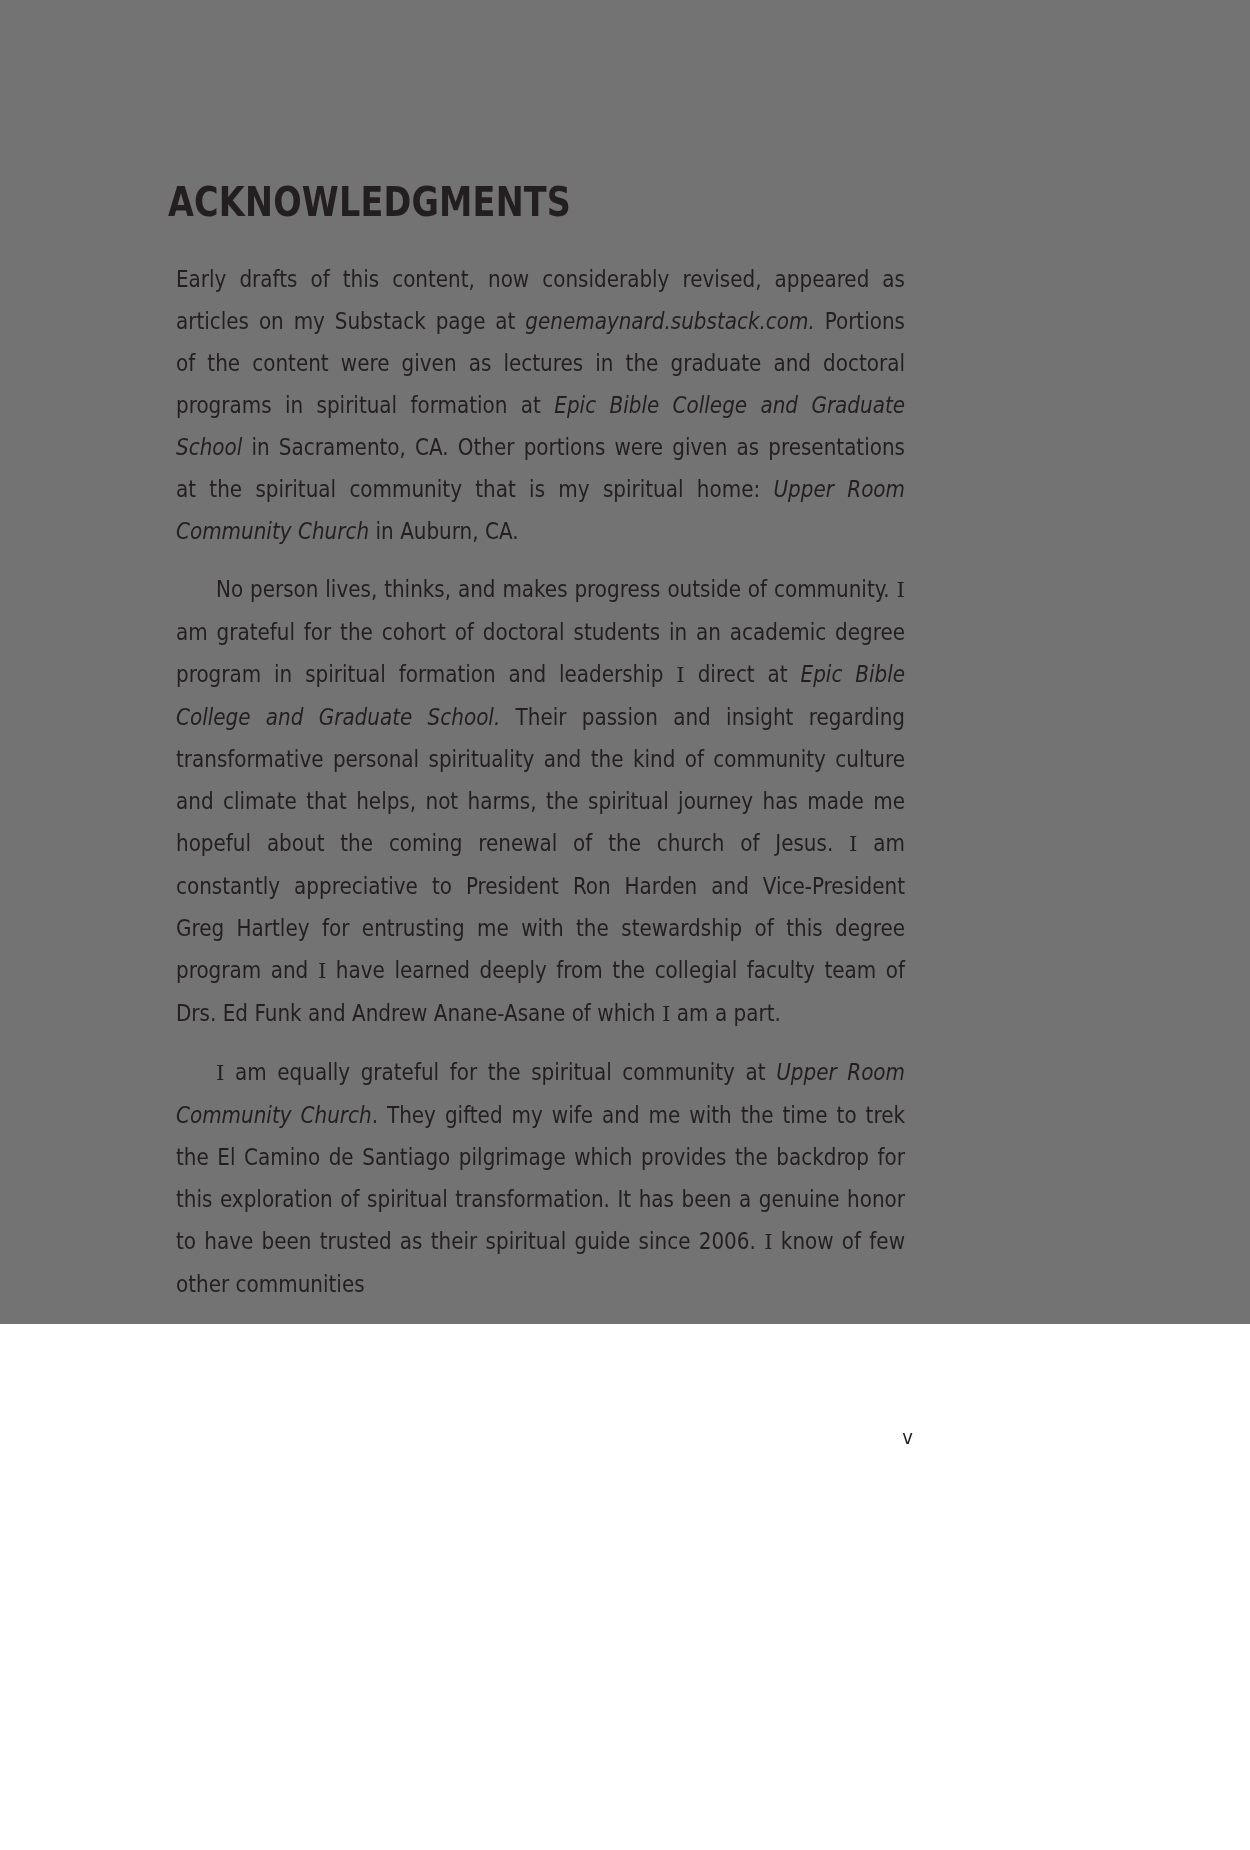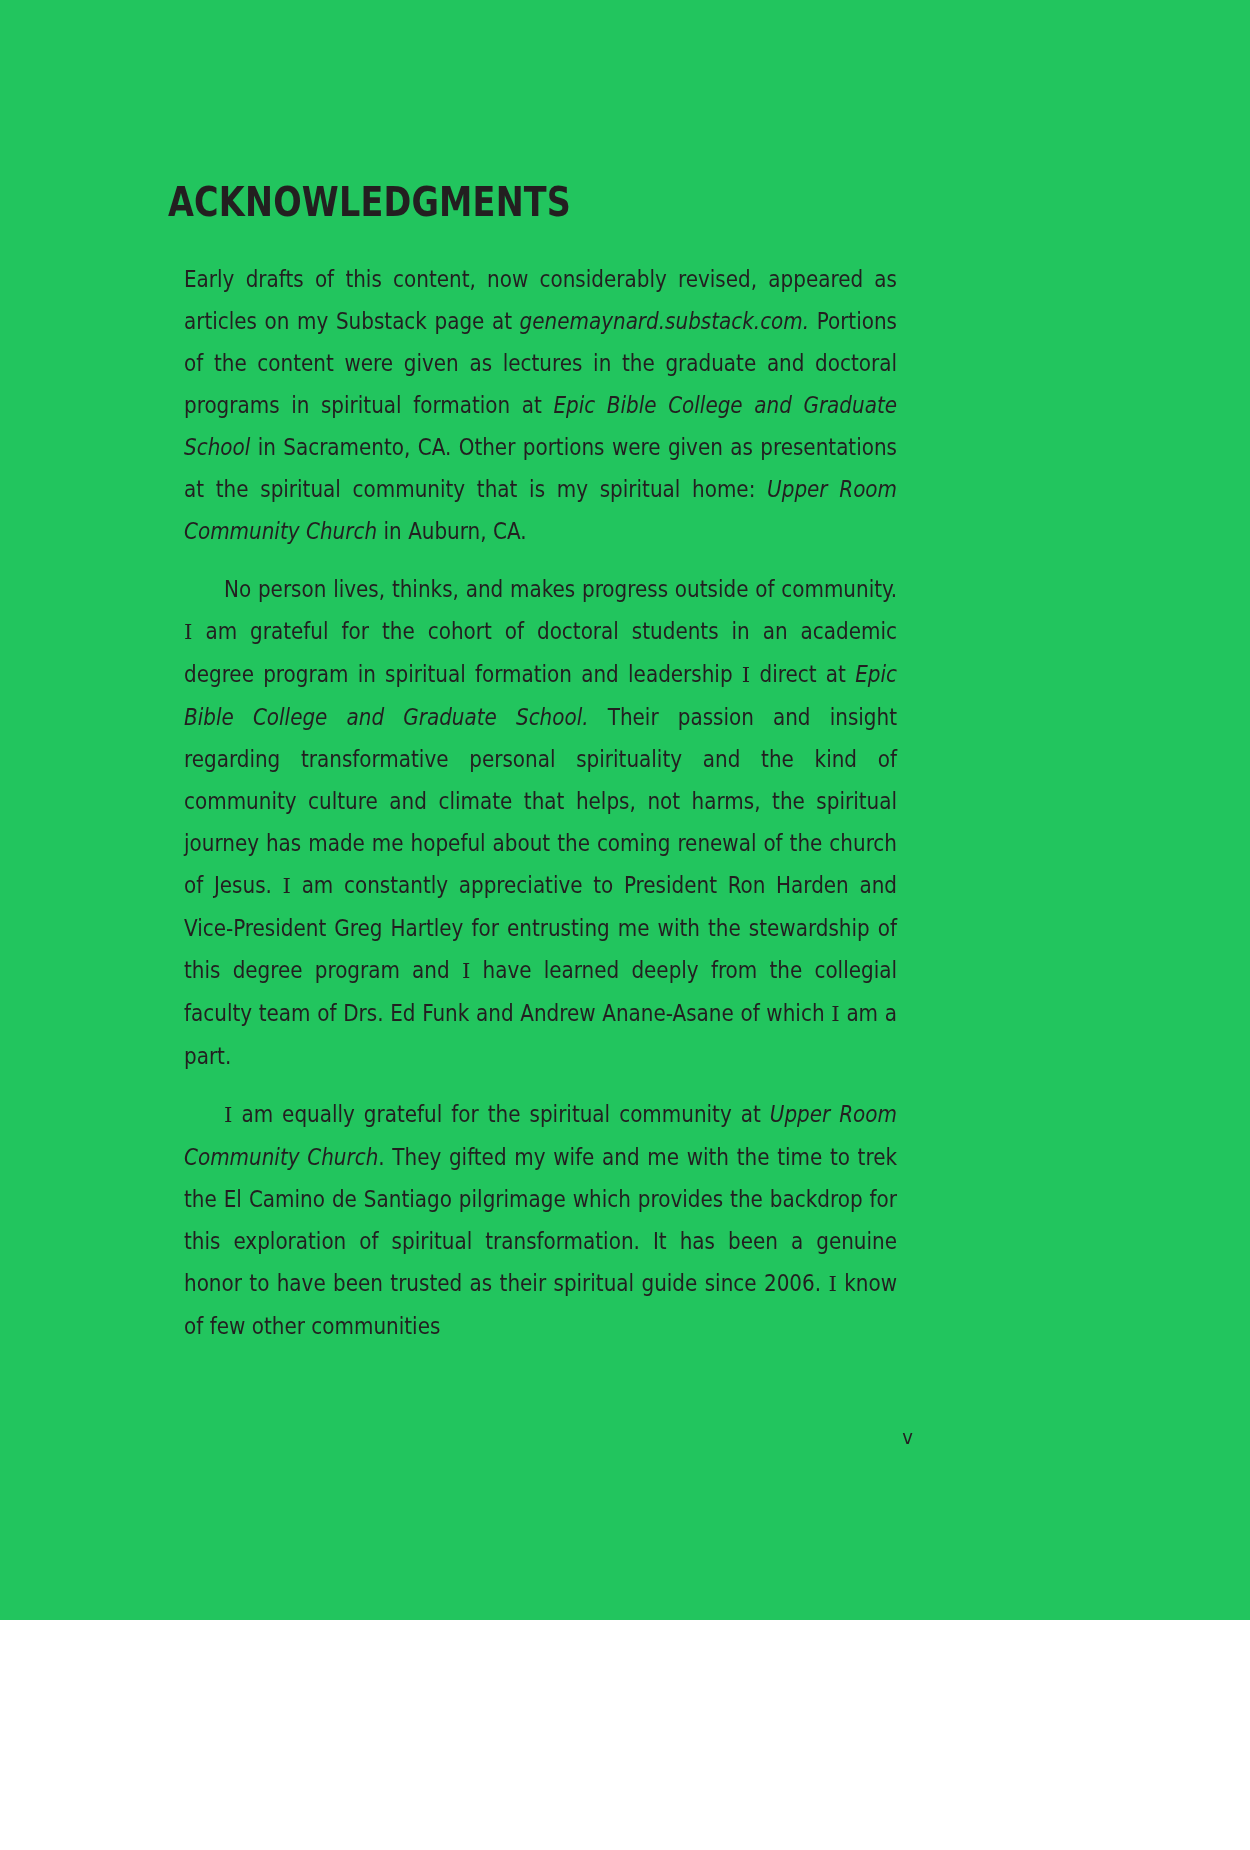--- a/index.html
+++ b/index.html
@@ -15,22 +15,22 @@
     font-family: "Liberation Sans", "DejaVu Sans", sans-serif;
     color: #231f20;
     -webkit-font-smoothing: antialiased;
   }
 
   .page {
     position: absolute;
     left: 0;
     top: 0;
     width: 1250px;
-    height: 1620px;
-    background: #22c55e;
+    height: 1324px;
+    background: #737373;
   }
 
   .content {
     position: absolute;
     left: 168px;
     top: 176px;
     width: 745px;
   }
 
   h1.chapter-title {
@@ -40,21 +40,21 @@
     font-weight: 700;
     font-size: 40px;
     line-height: 52px;
     letter-spacing: 0.2px;
     color: #231f20;
     transform: scaleX(0.93);
     transform-origin: left top;
   }
 
   p.body-par {
-    margin: 16px;
+    margin: 8px;
     padding: 0;
     font-family: "DejaVu Sans Condensed", "Liberation Sans Narrow", "Liberation Sans", sans-serif;
     font-size: 22.2px;
     line-height: 42px;
     text-align: justify;
     text-justify: inter-word;
     color: #231f20;
     hyphens: manual;
     word-spacing: 0.1px;
   }

